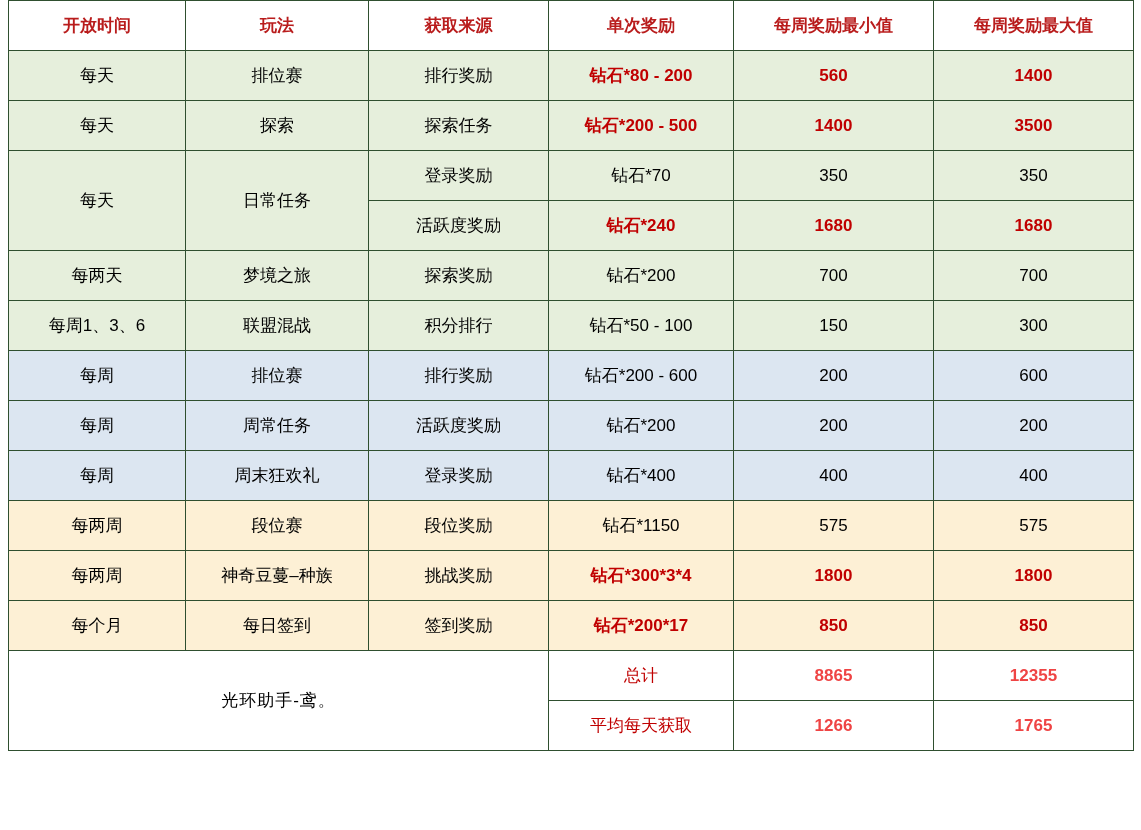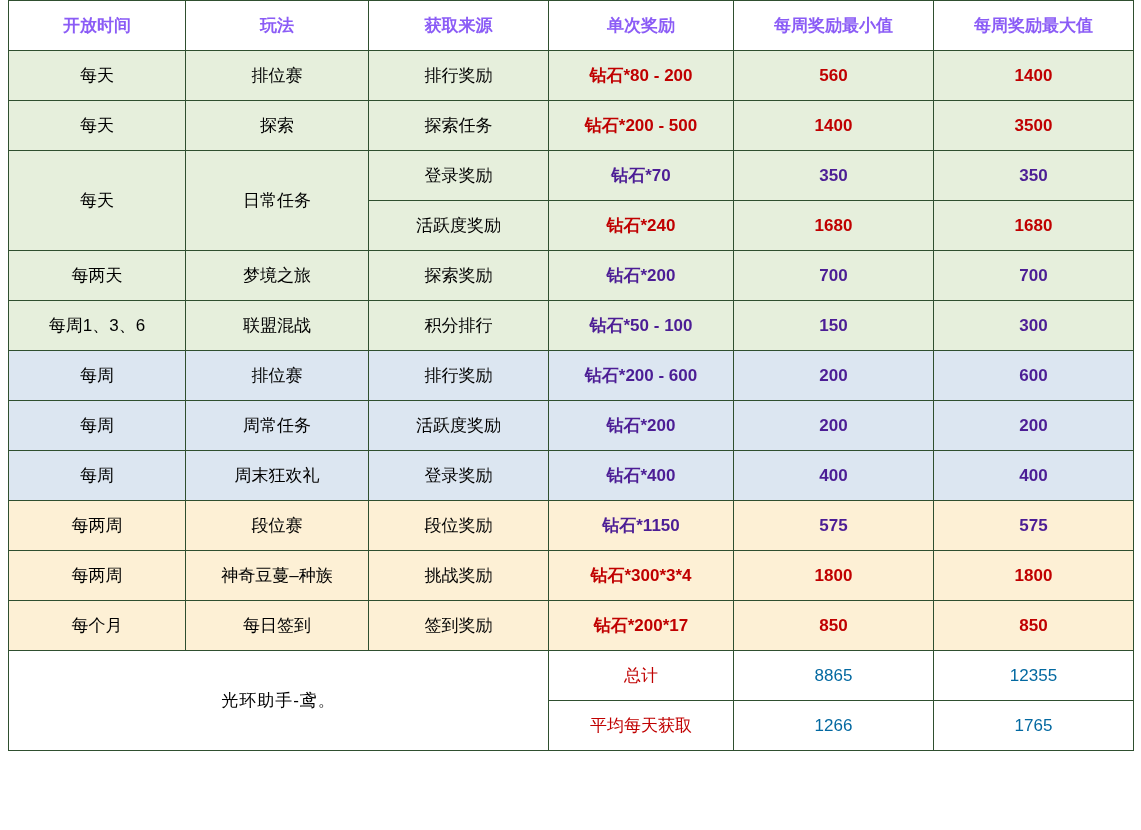--- a/index.html
+++ b/index.html
@@ -42,56 +42,56 @@
     font-size: 17px;
     padding: 0;
     height: 50px;
     box-sizing: border-box;
   }
   th.hdr {
     background: #ffffff;
     font-weight: bold;
     font-size: 18px;
     height: 52px;
-    color: #8b5cf6;
+    color: #b91c1c;
   }
   
   col.c0 { width: 177px; }
   col.c1 { width: 183px; }
   col.c2 { width: 180px; }
   col.c3 { width: 185px; }
   col.c4 { width: 200px; }
   col.c5 { width: 200px; }
 
   .g  { background: #e6efdc; }  
   .b  { background: #dce6f1; }  
   .o  { background: #fdf0d5; }  
   .w  { background: #ffffff; }
 
   .red {
     color: #c00000;
     font-weight: bold;
   }
-  .plain { color: #4c1d95; font-weight: bold; }
+  .plain { color: #000000; font-weight: normal; }
   .small { font-size: 16px; }
 
   .footer-note {
     font-size: 25px;
     font-weight: normal;
     color: #000;
     letter-spacing: 1px;
   }
   .totals-label {
     font-weight: normal;
     color: #c00000;
     font-size: 18px;
   }
   .totals-val {
-    font-weight: normal;
-    color: #0369a1;
+    font-weight: bold;
+    color: #ef4444;
     font-size: 20px;
   }
 </style>
 </head>
 <body>
 
 <div id="page">
 
 
   <table class="sheet">

